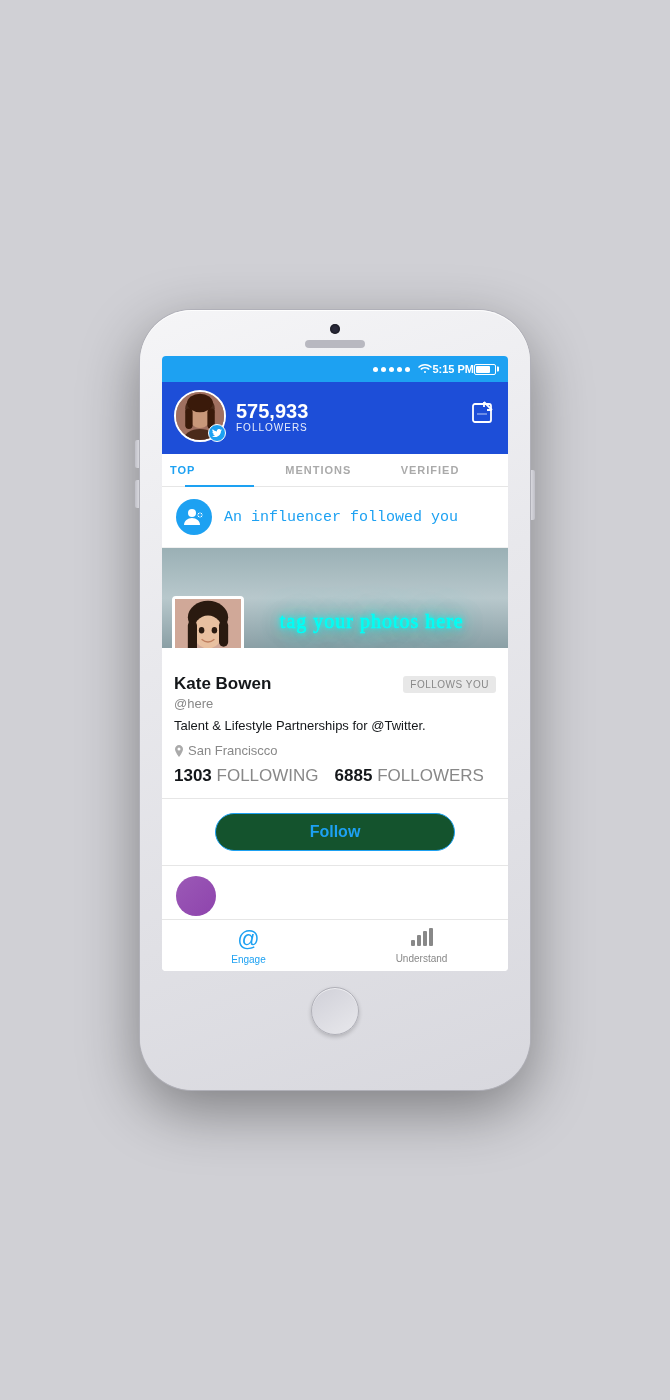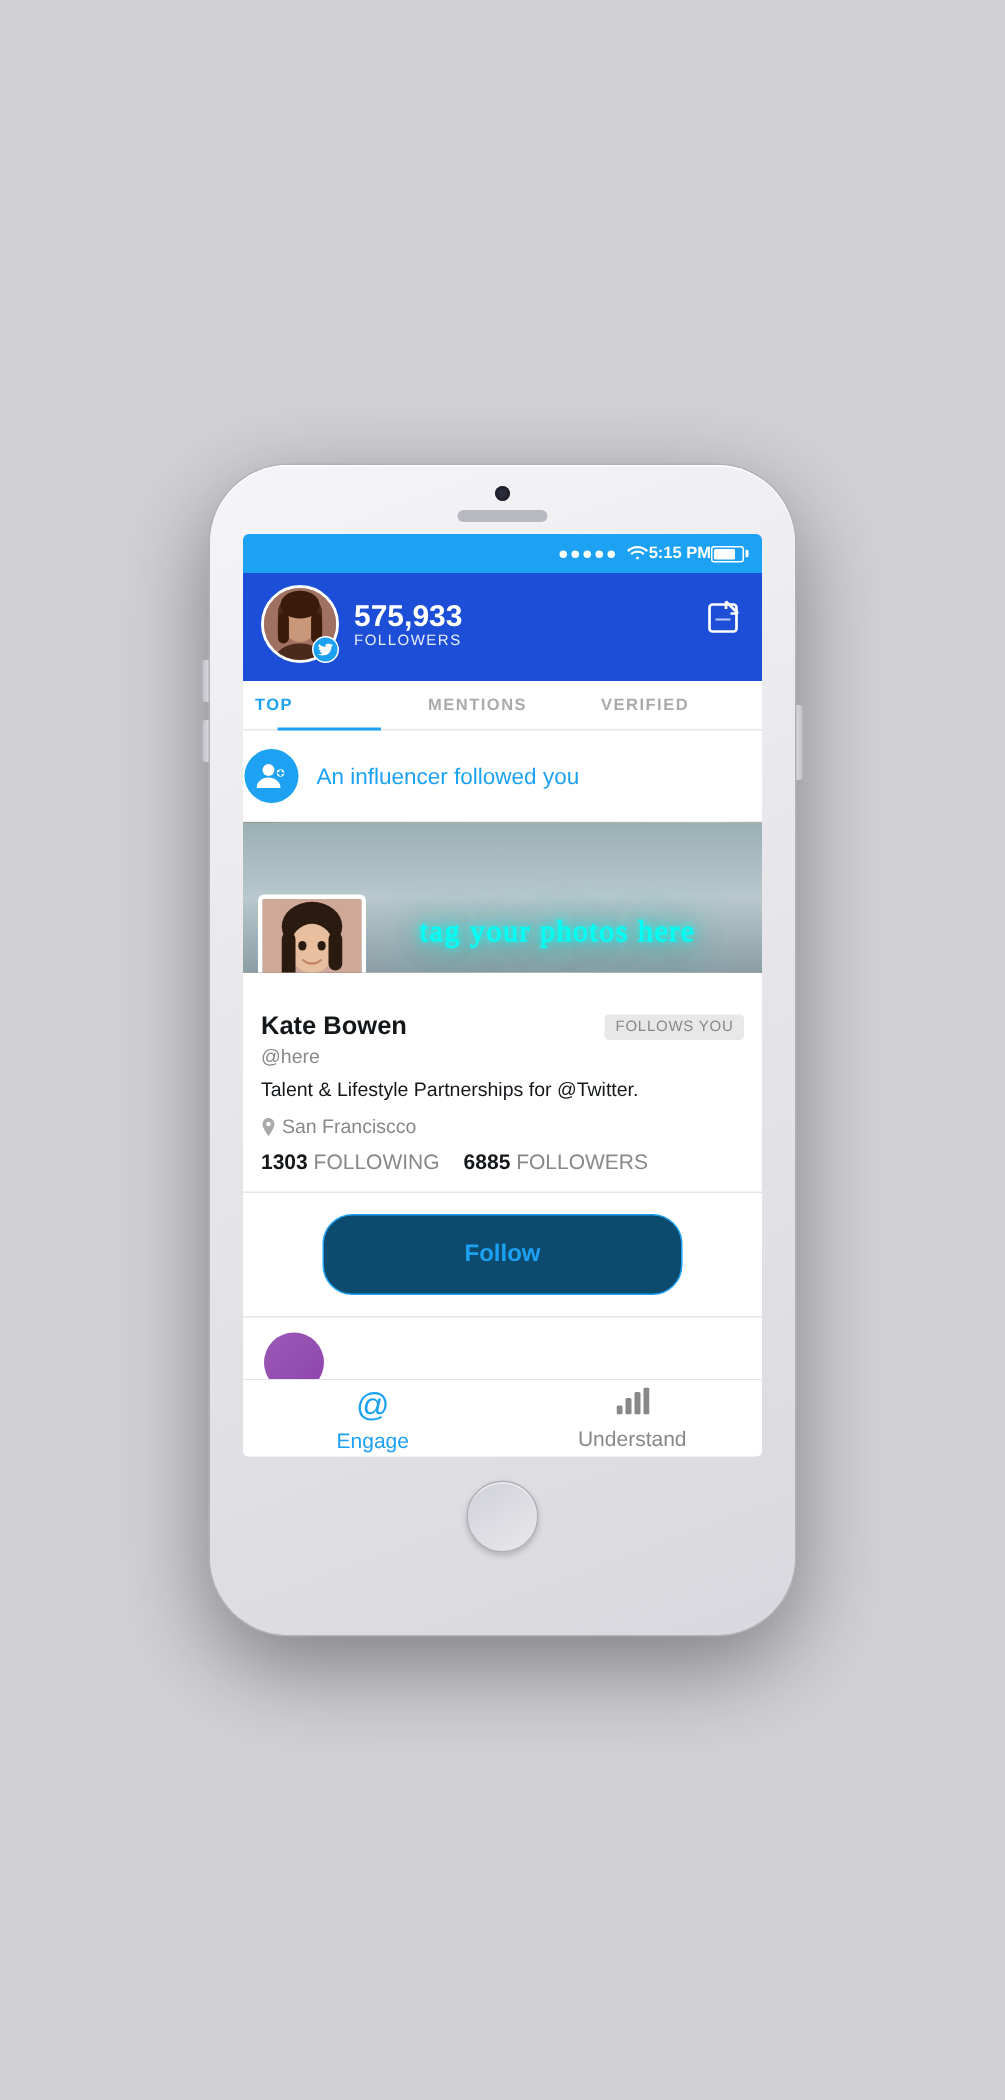--- a/index.html
+++ b/index.html
@@ -246,23 +246,24 @@
     .main-content {
       flex: 1;
       overflow-y: auto;
       background: white;
     }
 
     
     .notification-row {
       display: flex;
       align-items: center;
-      padding: 12px 1px;
+      padding: 12px 14px;
       gap: 12px;
       border-bottom: 1px solid #f0f0f0;
+      font-family: Liberation Mono, monospace;
     }
 
     .notif-icon-wrap {
       width: 36px;
       height: 36px;
       background: #1da1f2;
       border-radius: 50%;
       display: flex;
       align-items: center;
       justify-content: center;
@@ -349,21 +350,21 @@
       align-items: center;
       gap: 4px;
       color: #888;
       font-size: 13px;
       margin-bottom: 8px;
     }
 
     .card-stats {
       display: flex;
       gap: 16px;
-      font-size: 14px;
+      font-size: 17px;
     }
 
     .stat-num {
       font-weight: 700;
       color: #14171a;
     }
 
     .stat-label {
       color: #888;
       font-weight: 400;
@@ -372,24 +373,24 @@
     
     .follow-section {
       padding: 14px 16px;
       border-bottom: 1px solid #e6e6e6;
       display: flex;
       justify-content: center;
     }
 
     .follow-button {
       width: 240px;
-      height: 54px;
+      height: 38px;
       border: 1.5px solid #1da1f2;
       border-radius: 20px;
-      background: #0c4a6e;
+      background: #14532d;
       color: #1da1f2;
       font-size: 16px;
       font-weight: 600;
       cursor: pointer;
       display: flex;
       align-items: center;
       justify-content: center;
     }
 
     
@@ -429,21 +430,21 @@
     .nav-icon {
       font-size: 20px;
       color: #888;
     }
 
     .nav-icon.active {
       color: #1da1f2;
     }
 
     .nav-label {
-      font-size: 14px;
+      font-size: 10px;
       color: #888;
     }
 
     .nav-label.active {
       color: #1da1f2;
     }
 
     
     .phone-bottom {
       display: flex;

